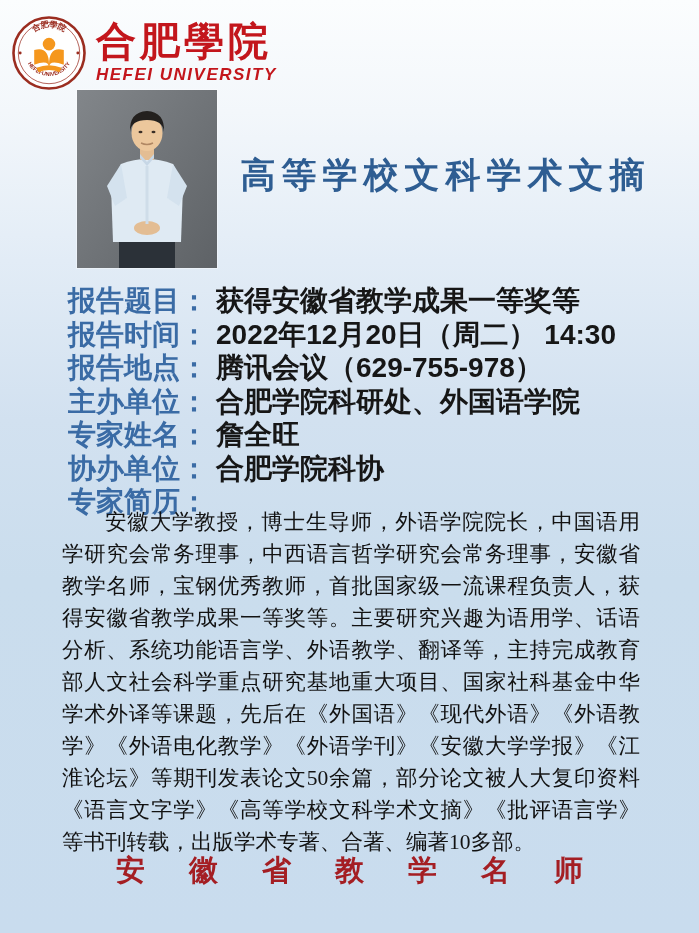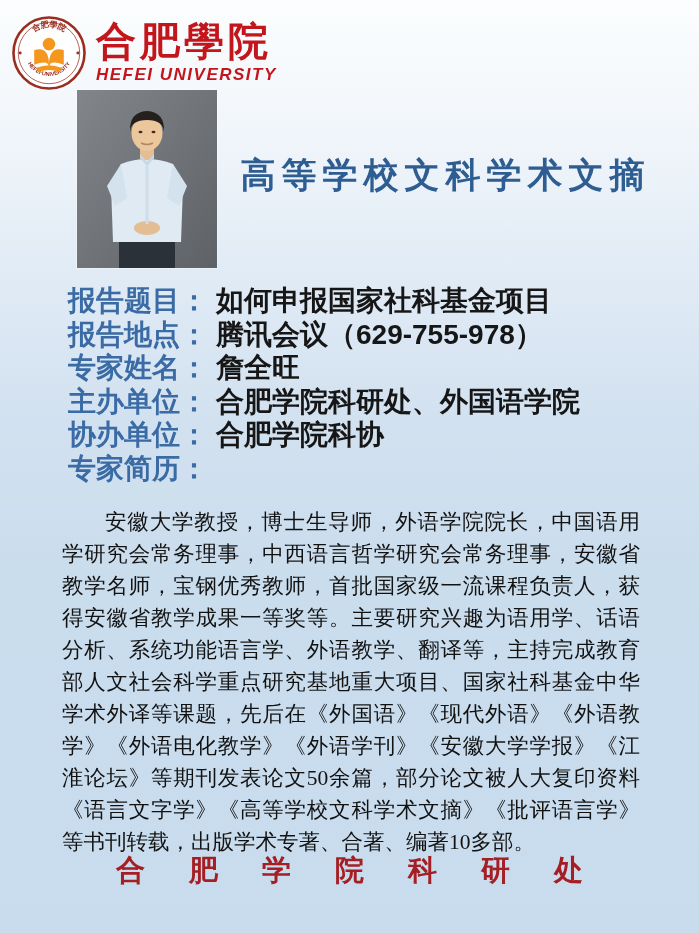--- a/index.html
+++ b/index.html
@@ -135,41 +135,45 @@
     <path d="M 63,68 L 70,76 L 77,68 L 77,64 L 70,72 L 63,64 Z" fill="#c7d7e6"></path>
 
     <rect x="68.5" y="76" width="3" height="58" fill="#cfdde9"></rect>
   </svg>
 
   <div class="title">高等学校文科学术文摘</div>
 
   <div class="info">
     <div class="info-row">
       <span class="info-label">报告题目：</span>
-      <span class="info-value">如何申报国家社科基金项目</span>
+      <span class="info-value">获得安徽省教学成果一等奖等</span>
+    </div>
+    <div class="info-row">
+      <span class="info-label">报告时间：</span>
+      <span class="info-value">2022年12月20日（周二） 14:30</span>
     </div>
     <div class="info-row">
       <span class="info-label">报告地点：</span>
       <span class="info-value">腾讯会议（629-755-978）</span>
     </div>
     <div class="info-row">
+      <span class="info-label">主办单位：</span>
+      <span class="info-value">合肥学院科研处、外国语学院</span>
+    </div>
+    <div class="info-row">
       <span class="info-label">专家姓名：</span>
       <span class="info-value">詹全旺</span>
-    </div>
-    <div class="info-row">
-      <span class="info-label">主办单位：</span>
-      <span class="info-value">合肥学院科研处、外国语学院</span>
     </div>
     <div class="info-row">
       <span class="info-label">协办单位：</span>
       <span class="info-value">合肥学院科协</span>
     </div>
     <div class="info-row">
       <span class="info-label">专家简历：</span>
       <span class="info-value"></span>
     </div>
   </div>
 
   <div class="bio">安徽大学教授，博士生导师，外语学院院长，中国语用学研究会常务理事，中西语言哲学研究会常务理事，安徽省教学名师，宝钢优秀教师，首批国家级一流课程负责人，获得安徽省教学成果一等奖等。主要研究兴趣为语用学、话语分析、系统功能语言学、外语教学、翻译等，主持完成教育部人文社会科学重点研究基地重大项目、国家社科基金中华学术外译等课题，先后在《外国语》《现代外语》《外语教学》《外语电化教学》《外语学刊》《安徽大学学报》《江淮论坛》等期刊发表论文50余篇，部分论文被人大复印资料《语言文字学》《高等学校文科学术文摘》《批评语言学》等书刊转载，出版学术专著、合著、编著10多部。</div>
 
-  <div class="footer">合肥学院科研处</div>
+  <div class="footer">安徽省教学名师</div>
 
 </div>
 
 </body></html>

